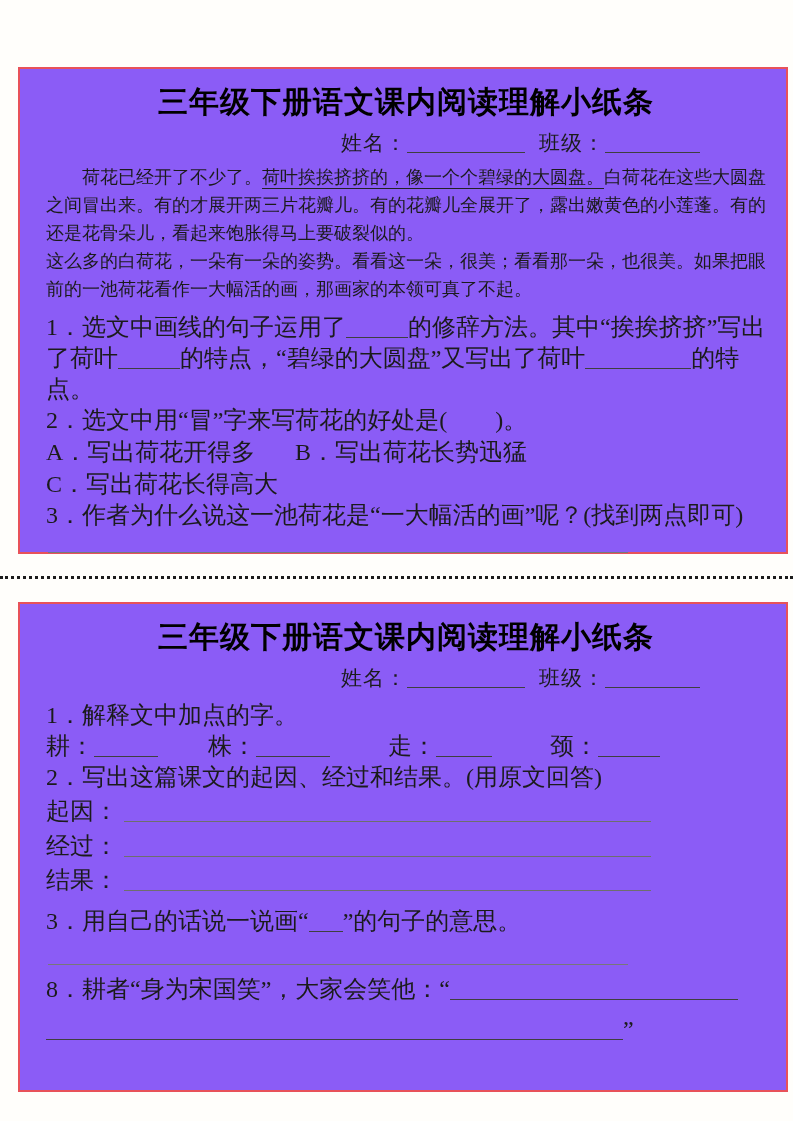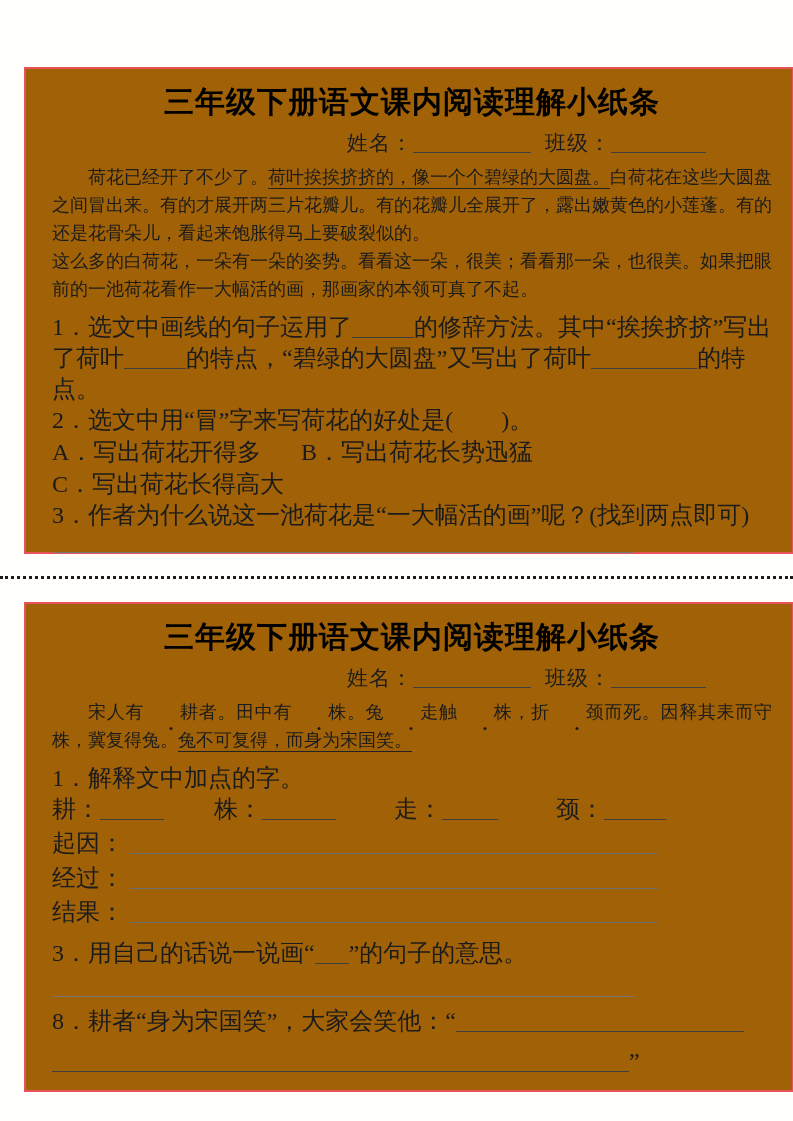--- a/index.html
+++ b/index.html
@@ -4,23 +4,23 @@
 <style>
   html,body{margin:0;padding:0;}
   body{
     width:793px;height:1121px;position:relative;
     background:#fffefb;
     font-family:"Liberation Serif","DejaVu Serif",serif;
     color:#1b1b1b;
     overflow:hidden;
   }
   .card{
-    position:absolute;left:24px;width:766px;
+    position:absolute;left:18px;width:766px;
     border:2px solid #e8525a;
-    background:#a16207;
+    background:#8b5cf6;
     box-sizing:content-box;
   }
   #card0{top:67px;height:483px;}
   #card1{top:602px;height:486px;}
   .card-inner{padding:10px 20px 0 26px;}
   .wtitle{
     margin:4px 0 0 0;text-align:center;
     font-family:"Liberation Sans","DejaVu Sans",sans-serif;
     font-weight:bold;font-size:30px;line-height:38px;color:#000;
     letter-spacing:1px;
@@ -88,26 +88,24 @@
           </div>
           <div class="qline"><span>3．作者为什么说这一池荷花是“一大幅活的画”呢？(找到两点即可)</span></div>
           <div class="rule" style="width: 580px;"></div>
         </div>
       </div>
     </section>
     <section class="card" id="card1">
       <div class="card-inner">
         <h1 class="wtitle">三年级下册语文课内阅读理解小纸条</h1>
         <div class="name-row"><span class="lbl">姓名：</span><span class="blank name-blank"></span><span class="lbl">班级：</span><span class="blank class-blank"></span></div>
-        <div class="passage">
-          <p class="indent"><span>宋人有</span><span class="emph">耕</span><span>者。田中有</span><span class="emph">株</span><span>。兔</span><span class="emph">走</span><span>触</span><span class="emph">株</span><span>，折</span><span class="emph">颈</span><span>而死。因释其耒而守株，冀复得兔。</span><span class="useg">兔不可复得，而身为宋国笑。</span></p>
-        </div>
         <div class="questions">
           <div class="qline"><span>1．解释文中加点的字。</span></div>
           <div class="qline"><span>耕：</span><span class="blank" style="width: 64px;"></span><span class="space" style="width: 50px;"></span><span>株：</span><span class="blank" style="width: 74px;"></span><span class="space" style="width: 58px;"></span><span>走：</span><span class="blank" style="width: 56px;"></span><span class="space" style="width: 58px;"></span><span>颈：</span><span class="blank" style="width: 62px;"></span></div>
+          <div class="qline"><span>2．写出这篇课文的起因、经过和结果。(用原文回答)</span></div>
           <div class="fill-line"><span>起因：</span><span class="blank fill-blank" style="width: 527px;"></span></div>
           <div class="fill-line"><span>经过：</span><span class="blank fill-blank" style="width: 527px;"></span></div>
           <div class="fill-line"><span>结果：</span><span class="blank fill-blank" style="width: 527px;"></span></div>
           <div class="qline gap-md"><span>3．用自己的话说一说画“</span><span class="blank" style="width: 34px;"></span><span>”的句子的意思。</span></div>
           <div class="rule lg" style="width: 580px;"></div>
           <div class="qline gap-md"><span>8．耕者“身为宋国笑”，大家会笑他：“</span><span class="blank" style="width: 288px;"></span></div>
           <div class="qline gap-md"><span class="blank" style="width: 577px;"></span><span>”</span></div>
         </div>
       </div>
     </section>

